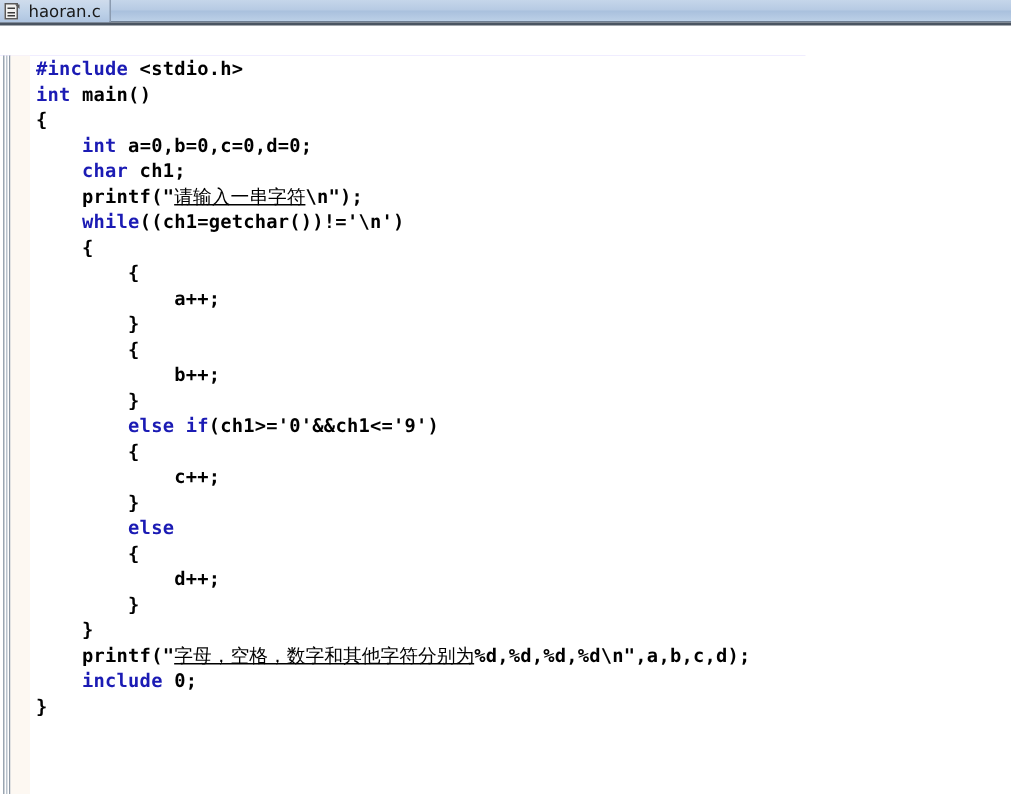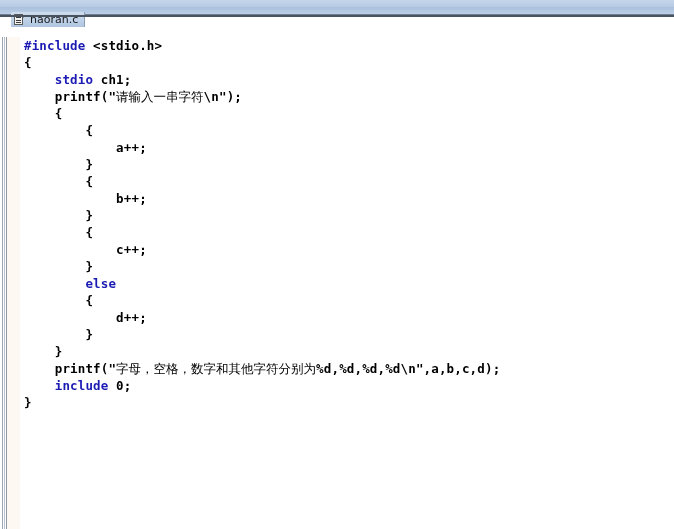--- a/index.html
+++ b/index.html
@@ -26,29 +26,28 @@
   }
   #tabbar-underline {
     position: absolute;
     left: 0; top: 15px;
     width: 674px;
     height: 2px;
     background: #4a5461;
   }
   #tab {
     position: absolute;
-    left: 11px; top: 0;
+    left: 0; top: 0;
     height: 15px;
     display: flex;
     align-items: center;
     padding: 0 6px 0 3px;
     background: linear-gradient(to bottom, #cfdcec 0%, #bcd0e7 60%, #aec4e0 100%);
     border-right: 1px solid #8b9bb0;
     box-sizing: border-box;
-    margin-top: 12px;
   }
   .tab-icon {
     width: 11px;
     height: 12px;
     margin-right: 5px;
     position: relative;
     flex: none;
   }
   .tab-icon .doc {
     position: absolute;
@@ -138,21 +137,21 @@
     font-family: "DejaVu Sans Mono", monospace;
     font-size: 12.5px;
     color: #000000;
     white-space: pre;
     padding-left: 4px;
     letter-spacing: 0.15px;
   }
   .kw { color: #1b1bb4; font-weight: bold; }
   .pp { color: #1b1bb4; font-weight: bold; }
   .pl { color: #000000; font-weight: bold; }
-  .cjk { font-family: "DejaVu Sans", sans-serif; font-weight: normal; letter-spacing: 0; }
+  .cjk { font-family: "DejaVu Sans", sans-serif; font-weight: normal; letter-spacing: 0; text-decoration: underline; }
 </style>
 </head>
 <body>
 
 <div id="tabbar">
   <div id="tab">
     <span class="tab-icon">
       <span class="doc"></span>
       <span class="mark"></span>
       <span class="fold"></span>
@@ -166,30 +165,34 @@
 
   <div id="gutter">
     <span class="rail-a"></span>
     <span class="rail-b"></span>
     <span class="rail-c"></span>
     <span class="cream"></span>
   </div>
 
   <div id="code">
       <div class="line"><span></span><span class="pp">#include</span><span class="pl"> &lt;stdio.h&gt;</span></div>
+      <div class="line"><span></span><span class="kw">int</span><span class="pl"> main()</span></div>
       <div class="line"><span></span><span class="pl">{</span></div>
-      <div class="line"><span>    </span><span class="kw">stdio</span><span class="pl"> ch1;</span></div>
+      <div class="line"><span>    </span><span class="kw">int</span><span class="pl"> a=0,b=0,c=0,d=0;</span></div>
+      <div class="line"><span>    </span><span class="kw">char</span><span class="pl"> ch1;</span></div>
       <div class="line"><span>    </span><span class="pl">printf("</span><span class="cjk">请输入一串字符</span><span class="pl">\n");</span></div>
+      <div class="line"><span>    </span><span class="kw">while</span><span class="pl">((ch1=getchar())!='\n')</span></div>
       <div class="line"><span>    </span><span class="pl">{</span></div>
       <div class="line"><span>        </span><span class="pl">{</span></div>
       <div class="line"><span>            </span><span class="pl">a++;</span></div>
       <div class="line"><span>        </span><span class="pl">}</span></div>
       <div class="line"><span>        </span><span class="pl">{</span></div>
       <div class="line"><span>            </span><span class="pl">b++;</span></div>
       <div class="line"><span>        </span><span class="pl">}</span></div>
+      <div class="line"><span>        </span><span class="kw">else</span><span class="pl"> </span><span class="kw">if</span><span class="pl">(ch1&gt;='0'&amp;&amp;ch1&lt;='9')</span></div>
       <div class="line"><span>        </span><span class="pl">{</span></div>
       <div class="line"><span>            </span><span class="pl">c++;</span></div>
       <div class="line"><span>        </span><span class="pl">}</span></div>
       <div class="line"><span>        </span><span class="kw">else</span></div>
       <div class="line"><span>        </span><span class="pl">{</span></div>
       <div class="line"><span>            </span><span class="pl">d++;</span></div>
       <div class="line"><span>        </span><span class="pl">}</span></div>
       <div class="line"><span>    </span><span class="pl">}</span></div>
       <div class="line"><span>    </span><span class="pl">printf("</span><span class="cjk">字母，空格，数字和其他字符分别为</span><span class="pl">%d,%d,%d,%d\n",a,b,c,d);</span></div>
       <div class="line"><span>    </span><span class="kw">include</span><span class="pl"> 0;</span></div>

